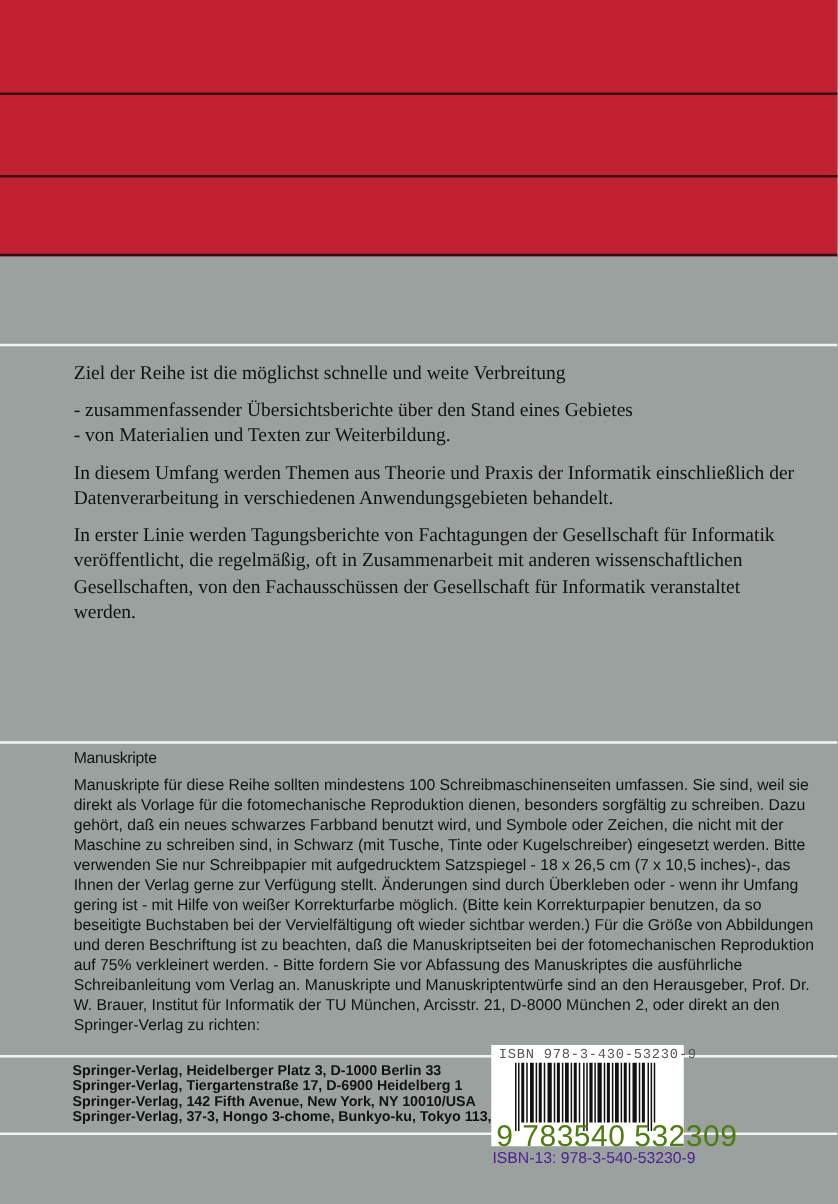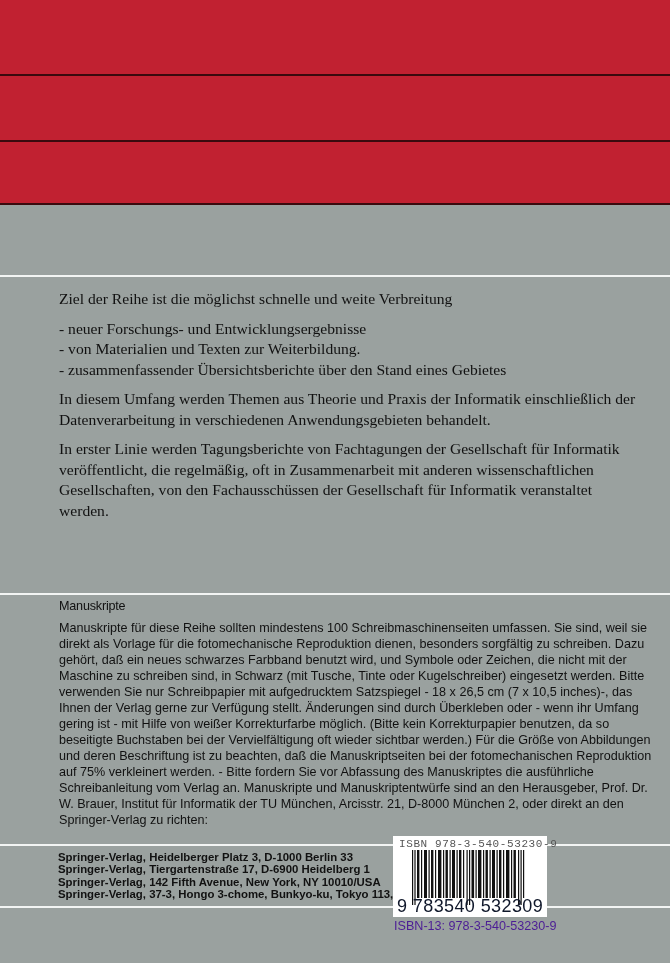--- a/index.html
+++ b/index.html
@@ -48,44 +48,43 @@
     background: #ffffff;
   }
   .barcode-top {
     position: absolute; left: 6px; top: 2px; font-family: "Liberation Mono", monospace;
     font-size: 11px; color: #555; letter-spacing: 0.6px; white-space: nowrap;
   }
   .barcode-bars {
     position: absolute; left: 19px; top: 14px; width: 113px; height: 55px;
   }
   .barcode-digits {
-    position: absolute; left: 4px; top: 60px; font-size: 18px; color: #0f172a;
+    position: absolute; left: 4px; top: 60px; font-size: 24px; color: #4d7c0f;
     letter-spacing: 0.4px; white-space: nowrap; background: transparent;
   }
   .isbn13 {
     position: absolute; left: 394px; top: 919px; font-size: 12.6px; color: #4c1d95;
     white-space: nowrap;
   }
 </style>
 </head>
 <body>
 
 <div class="red-band"></div>
 <div class="red-line" style="top:74px;"></div>
 <div class="red-line" style="top:140px;"></div>
 <div class="red-line" style="top:203px;"></div>
 
 <div class="white-line" style="top:275px;"></div>
 
 <div class="intro">
   <p>Ziel der Reihe ist die möglichst schnelle und weite Verbreitung</p>
   <ul>
-    <li>neuer Forschungs- und Entwicklungsergebnisse</li>
+    <li>zusammenfassender Übersichtsberichte über den Stand eines Gebietes</li>
     <li>von Materialien und Texten zur Weiterbildung.</li>
-    <li>zusammenfassender Übersichtsberichte über den Stand eines Gebietes</li>
   </ul>
   <p>In diesem Umfang werden Themen aus Theorie und Praxis der Informatik einschließlich der Datenverarbeitung in verschiedenen Anwendungsgebieten behandelt.</p>
   <p>In erster Linie werden Tagungsberichte von Fachtagungen der Gesellschaft für Informatik veröffentlicht, die regelmäßig, oft in Zusammenarbeit mit anderen wissenschaftlichen Gesellschaften, von den Fachausschüssen der Gesellschaft für Informatik veranstaltet werden.</p>
 </div>
 
 <div class="white-line" style="top:593px;"></div>
 
 <div class="manus">
   <h3>Manuskripte</h3>
   <p>Manuskripte für diese Reihe sollten mindestens 100 Schreibmaschinenseiten umfassen. Sie sind, weil sie direkt als Vorlage für die fotomechanische Reproduktion dienen, besonders sorgfältig zu schreiben. Dazu gehört, daß ein neues schwarzes Farbband benutzt wird, und Symbole oder Zeichen, die nicht mit der Maschine zu schreiben sind, in Schwarz (mit Tusche, Tinte oder Kugelschreiber) eingesetzt werden. Bitte verwenden Sie nur Schreibpapier mit aufgedrucktem Satzspiegel - 18 x 26,5 cm (7 x 10,5 inches)-, das Ihnen der Verlag gerne zur Verfügung stellt. Änderungen sind durch Überkleben oder - wenn ihr Umfang gering ist - mit Hilfe von weißer Korrekturfarbe möglich. (Bitte kein Korrekturpapier benutzen, da so beseitigte Buchstaben bei der Vervielfältigung oft wieder sichtbar werden.) Für die Größe von Abbildungen und deren Beschriftung ist zu beachten, daß die Manuskriptseiten bei der fotomechanischen Reproduktion auf 75% verkleinert werden. - Bitte fordern Sie vor Abfassung des Manuskriptes die ausführliche Schreibanleitung vom Verlag an. Manuskripte und Manuskriptentwürfe sind an den Herausgeber, Prof. Dr. W. Brauer, Institut für Informatik der TU München, Arcisstr. 21, D-8000 München 2, oder direkt an den Springer-Verlag zu richten:</p>
@@ -95,21 +94,21 @@
 <div class="white-line" style="top:906px;"></div>
 
 <div class="addresses">
   <div>Springer-Verlag, Heidelberger Platz 3, D-1000 Berlin 33</div>
   <div>Springer-Verlag, Tiergartenstraße 17, D-6900 Heidelberg 1</div>
   <div>Springer-Verlag, 142 Fifth Avenue, New York, NY 10010/USA</div>
   <div>Springer-Verlag, 37-3, Hongo 3-chome, Bunkyo-ku, Tokyo 113, Japan</div>
 </div>
 
 <div class="barcode-box">
-  <div class="barcode-top">ISBN 978-3-540-53230-9</div>
+  <div class="barcode-top">ISBN 978-3-430-53230-9</div>
   <svg class="barcode-bars" viewBox="0 0 113 55" preserveAspectRatio="none">
     <g fill="#111">
       <rect x="0" y="0" width="1.2" height="55"></rect>
       <rect x="2.4" y="0" width="1.2" height="55"></rect>
       <rect x="5" y="0" width="2.4" height="48"></rect>
       <rect x="9" y="0" width="1.2" height="48"></rect>
       <rect x="12" y="0" width="3" height="48"></rect>
       <rect x="16.5" y="0" width="1.2" height="48"></rect>
       <rect x="19" y="0" width="2.4" height="48"></rect>
       <rect x="23" y="0" width="1.2" height="48"></rect>

